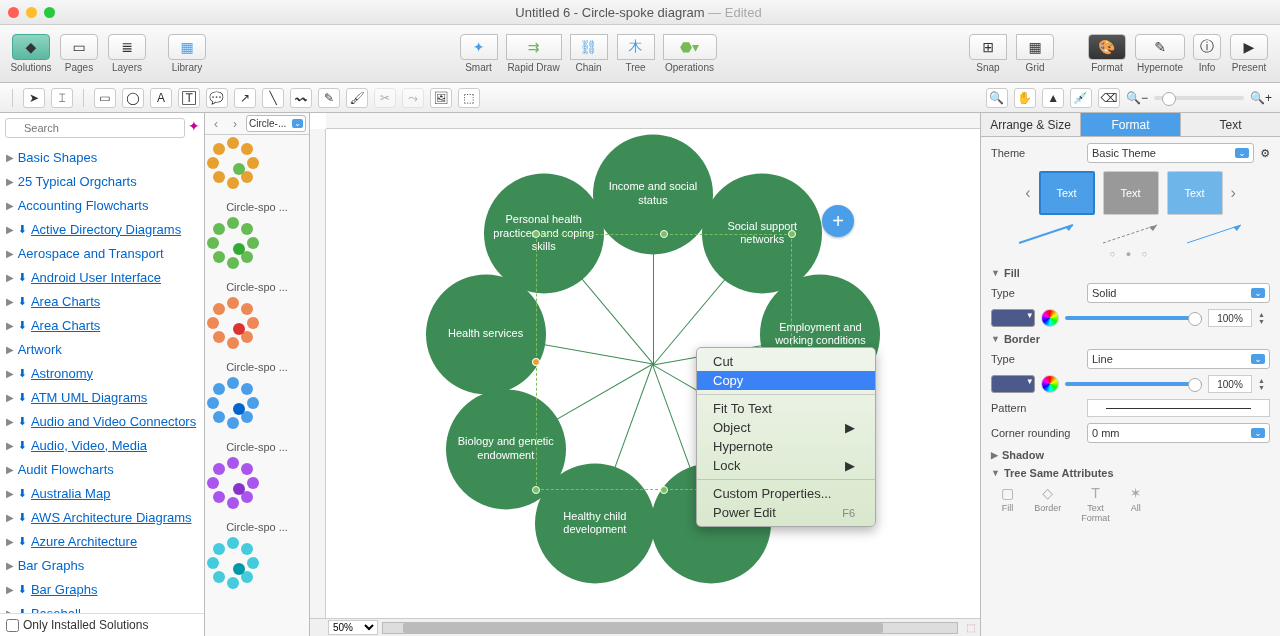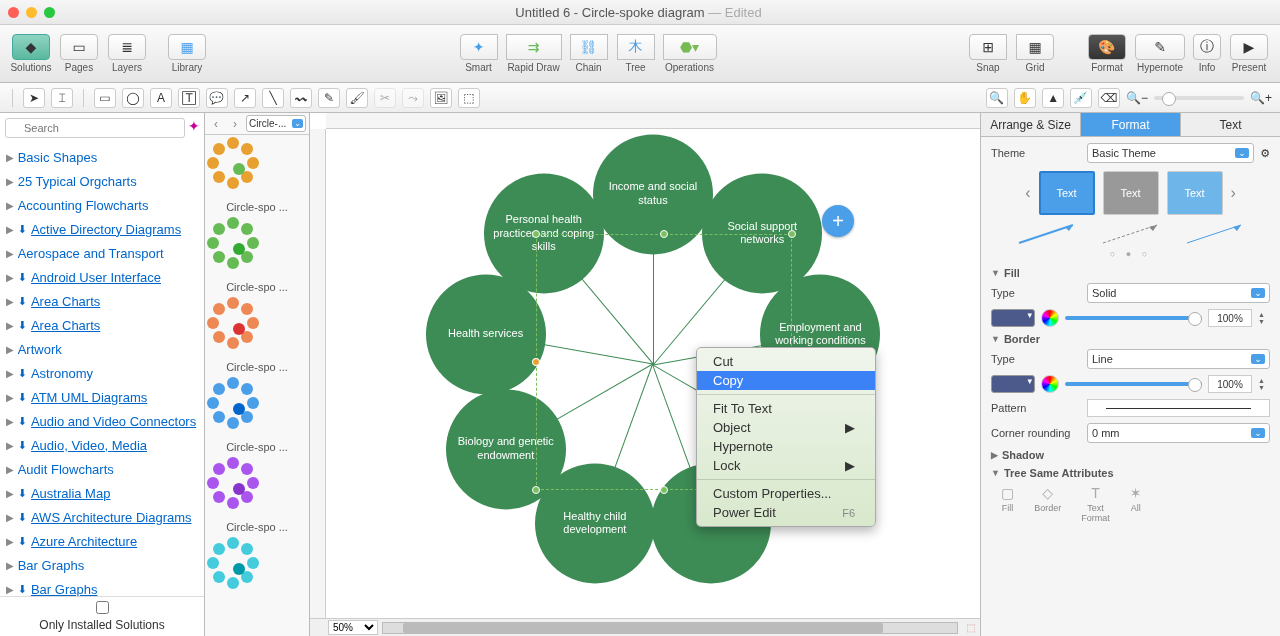--- a/index.html
+++ b/index.html
@@ -39,21 +39,21 @@
 .search-row { padding: 5px; display: flex; gap: 3px; }
 .search-input { flex: 1; height: 20px; border: 1px solid #ccc; border-radius: 3px; padding: 0 18px 0 18px; font-size: 11px; position: relative; }
 .search-wrap { position: relative; flex: 1; }
 .search-wrap::before { content: '🔍'; position: absolute; left: 4px; top: 2px; font-size: 11px; color: #999; }
 .starbtn { width: 18px; font-size: 14px; color: #c09; cursor: pointer; }
 .solution-list { flex: 1; overflow: hidden; padding: 2px 6px; }
 .sol-item { display: flex; align-items: center; height: 24px; cursor: pointer; font-size: 13px; }
 .sol-item .tri { margin-right: 4px; color: #888; font-size: 10px; }
 .sol-item .dl { margin-right: 4px; color: #0066cc; font-size: 11px; }
 .sol-item .txt { color: #0066cc; }
-.check-row { padding: 4px 6px; border-top: 1px solid #ddd; font-size: 12px; display:flex; align-items:center; gap:4px;flex-direction:column;}
+.check-row { padding: 4px 6px; border-top: 1px solid #ddd; font-size: 12px; display:flex; align-items:center; gap:4px;}
 
 .shapes-panel { width: 105px; background: #f8f8f8; border-right: 1px solid #bbb; display: flex; flex-direction: column; }
 .shapes-head { height: 22px; border-bottom: 1px solid #ccc; display: flex; align-items: center; padding: 0 3px; gap: 3px; }
 .shapes-head .nav { width: 16px; text-align: center; color: #888; cursor: pointer; }
 .shapes-head .drop { flex: 1; height: 17px; border: 1px solid #bbb; border-radius: 3px; background: #fff; font-size: 10px; padding: 0 2px; display:flex; align-items:center; justify-content:space-between; }
 .shapes-list { flex: 1; overflow: hidden; padding: 4px; }
 .shape-item { text-align: center; margin-bottom: 6px; cursor: pointer; }
 .shape-item .cap { font-size: 11px; color: #555; margin-top: 2px; }
 .spoke-thumb { position: relative; width: 60px; height: 60px; }
 .spoke-thumb .c { position: absolute; border-radius: 50%; width: 12px; height: 12px; }
@@ -279,21 +279,21 @@
           <span class="dl">⬇</span>
           <span class="txt" style="text-decoration:underline;">Area Charts</span>
         </div>
         <div class="sol-item">
           <span class="tri">▶</span>
           <span class="txt" style="">Artwork</span>
         </div>
         <div class="sol-item">
           <span class="tri">▶</span>
           <span class="dl">⬇</span>
-          <span class="txt" style="">Astronomy</span>
+          <span class="txt" style="text-decoration:underline;">Astronomy</span>
         </div>
         <div class="sol-item">
           <span class="tri">▶</span>
           <span class="dl">⬇</span>
           <span class="txt" style="text-decoration:underline;">ATM UML Diagrams</span>
         </div>
         <div class="sol-item">
           <span class="tri">▶</span>
           <span class="dl">⬇</span>
           <span class="txt" style="text-decoration:underline;">Audio and Video Connectors</span>

